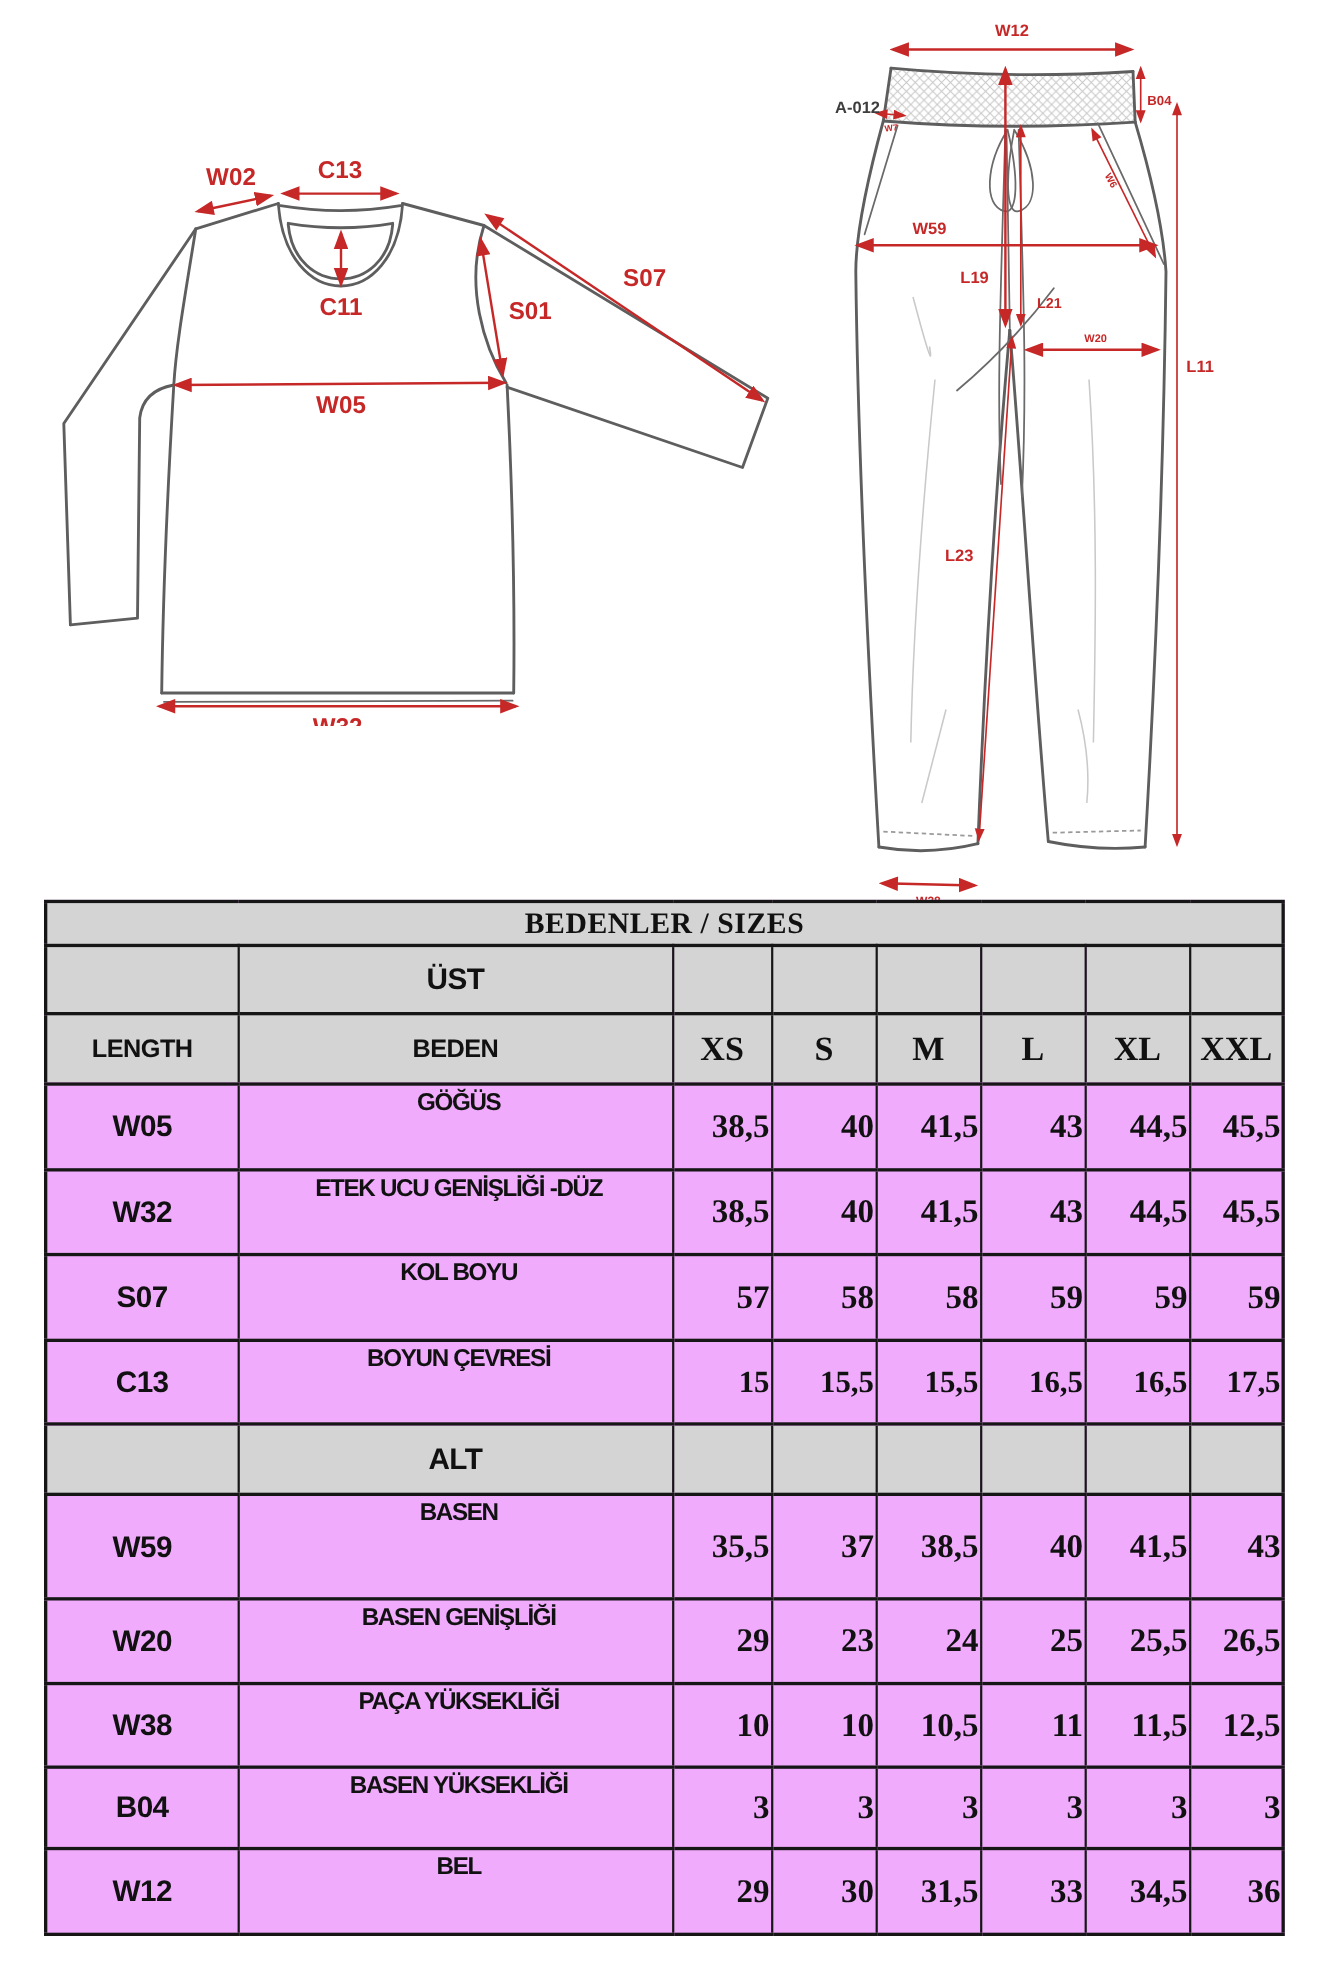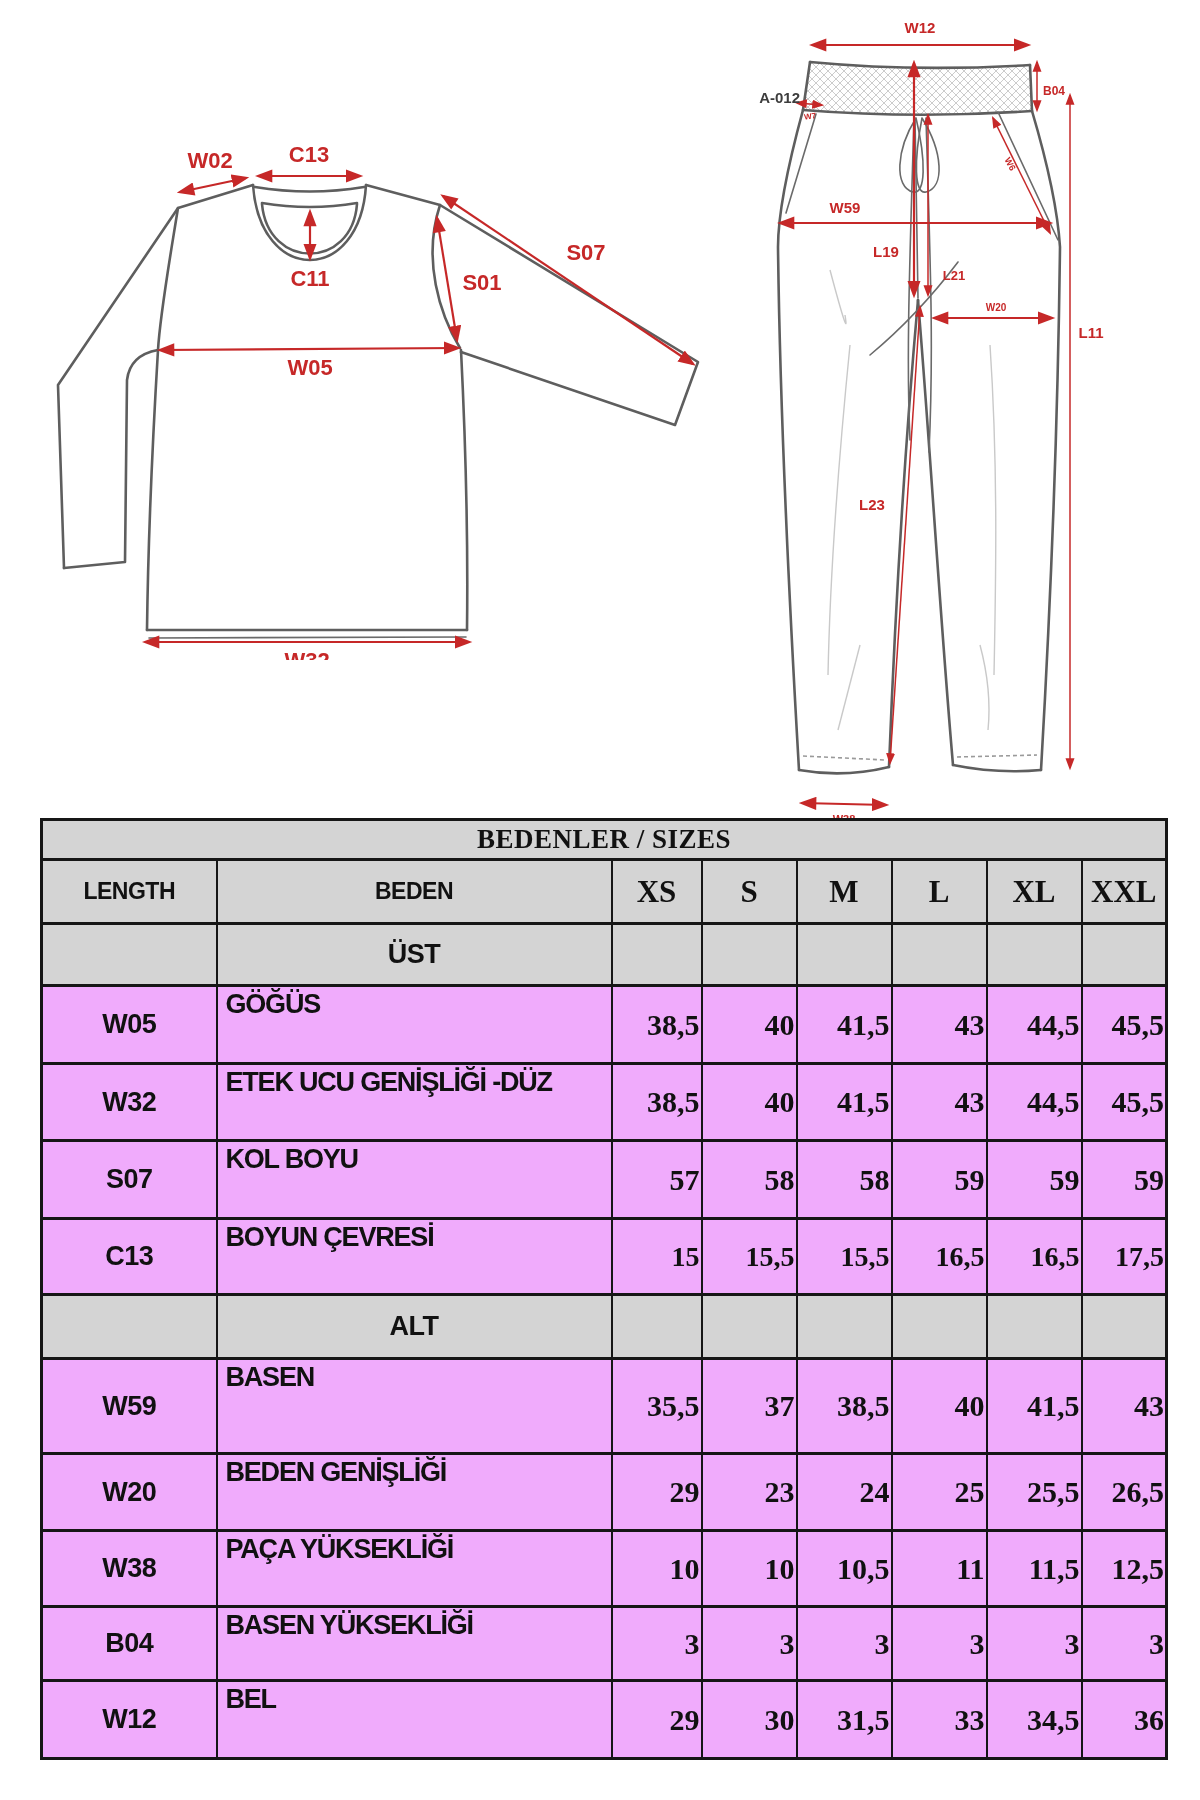--- a/index.html
+++ b/index.html
@@ -25,22 +25,22 @@
            font-weight:bold;font-size:27px;letter-spacing:.5px;color:#111;}
   td.colh{background:#d4d4d4;text-align:center;font-family:"Liberation Sans",sans-serif;
           font-weight:bold;font-size:23px;letter-spacing:-.5px;color:#111;}
   td.sizeh{background:#d4d4d4;text-align:center;font-family:"Liberation Serif",serif;
            font-weight:bold;font-size:31px;color:#111;}
   td.g{background:#d4d4d4;}
   td.sec{background:#d4d4d4;text-align:center;font-family:"Liberation Sans",sans-serif;
          font-weight:bold;font-size:27px;letter-spacing:-.5px;color:#111;}
   td.code{text-align:center;vertical-align:middle;font-family:"Liberation Sans",sans-serif;
           font-weight:bold;font-size:27px;letter-spacing:-.5px;color:#111;}
-  td.bname{text-align:left;vertical-align:top;padding:3px 2px 0 8px;
-           font-family:"Liberation Sans",sans-serif;font-weight:bold;font-size:27px;
+  td.bname{text-align:center;vertical-align:top;padding:3px 2px 0 8px;
+           font-family:"Liberation Sans",sans-serif;font-weight:bold;font-size:22px;
            letter-spacing:-1.2px;color:#111;line-height:1.05;}
   td.num{text-align:right;vertical-align:middle;font-family:"Liberation Serif",serif;
          font-weight:bold;font-size:30px;color:#111;}
   tr.smallnums td.num{font-size:28px;}
 </style>
 </head>
 <body>
 
 <div class="page">
 
@@ -160,42 +160,42 @@
       <col style="width:95px">
         <col style="width:95px">
         <col style="width:95px">
       <col style="width:95px">
         <col style="width:85px">
     </colgroup>
     <tbody>
       <tr style="height:40px">
         <td class="title" colspan="8">BEDENLER / SIZES</td>
       </tr>
+      <tr style="height:62px">
+        <td class="g"></td>
+        <td class="sec">ÜST</td>
+        <td class="g"></td>
+          <td class="g"></td>
+        <td class="g"></td>
+          <td class="g"></td>
+        <td class="g"></td>
+          <td class="g"></td>
+      </tr>
+
       <tr style="height:64px">
         <td class="colh">LENGTH</td>
         <td class="colh">BEDEN</td>
         <td class="sizeh">XS</td>
         <td class="sizeh">S</td>
         <td class="sizeh">M</td>
         <td class="sizeh">L</td>
         <td class="sizeh">XL</td>
         <td class="sizeh">XXL</td>
       </tr>
 
-      <tr style="height:62px">
-        <td class="g"></td>
-        <td class="sec">ÜST</td>
-        <td class="g"></td>
-          <td class="g"></td>
-        <td class="g"></td>
-          <td class="g"></td>
-        <td class="g"></td>
-          <td class="g"></td>
-      </tr>
-
       <tr style="height:78px">
         <td class="code">W05</td>
         <td class="bname">GÖĞÜS</td>
         <td class="num">38,5</td>
         <td class="num">40</td>
         <td class="num">41,5</td>
         <td class="num">43</td>
         <td class="num">44,5</td>
         <td class="num">45,5</td>
       </tr>
@@ -246,21 +246,21 @@
         <td class="bname">BASEN</td>
         <td class="num">35,5</td>
         <td class="num">37</td>
         <td class="num">38,5</td>
         <td class="num">40</td>
         <td class="num">41,5</td>
         <td class="num">43</td>
       </tr>
       <tr style="height:77px">
         <td class="code">W20</td>
-        <td class="bname">BEDEN GENİŞLİĞİ</td>
+        <td class="bname">BASEN GENİŞLİĞİ</td>
         <td class="num">29</td>
         <td class="num">23</td>
         <td class="num">24</td>
         <td class="num">25</td>
         <td class="num">25,5</td>
         <td class="num">26,5</td>
       </tr>
       <tr style="height:76px">
         <td class="code">W38</td>
         <td class="bname">PAÇA YÜKSEKLİĞİ</td>

